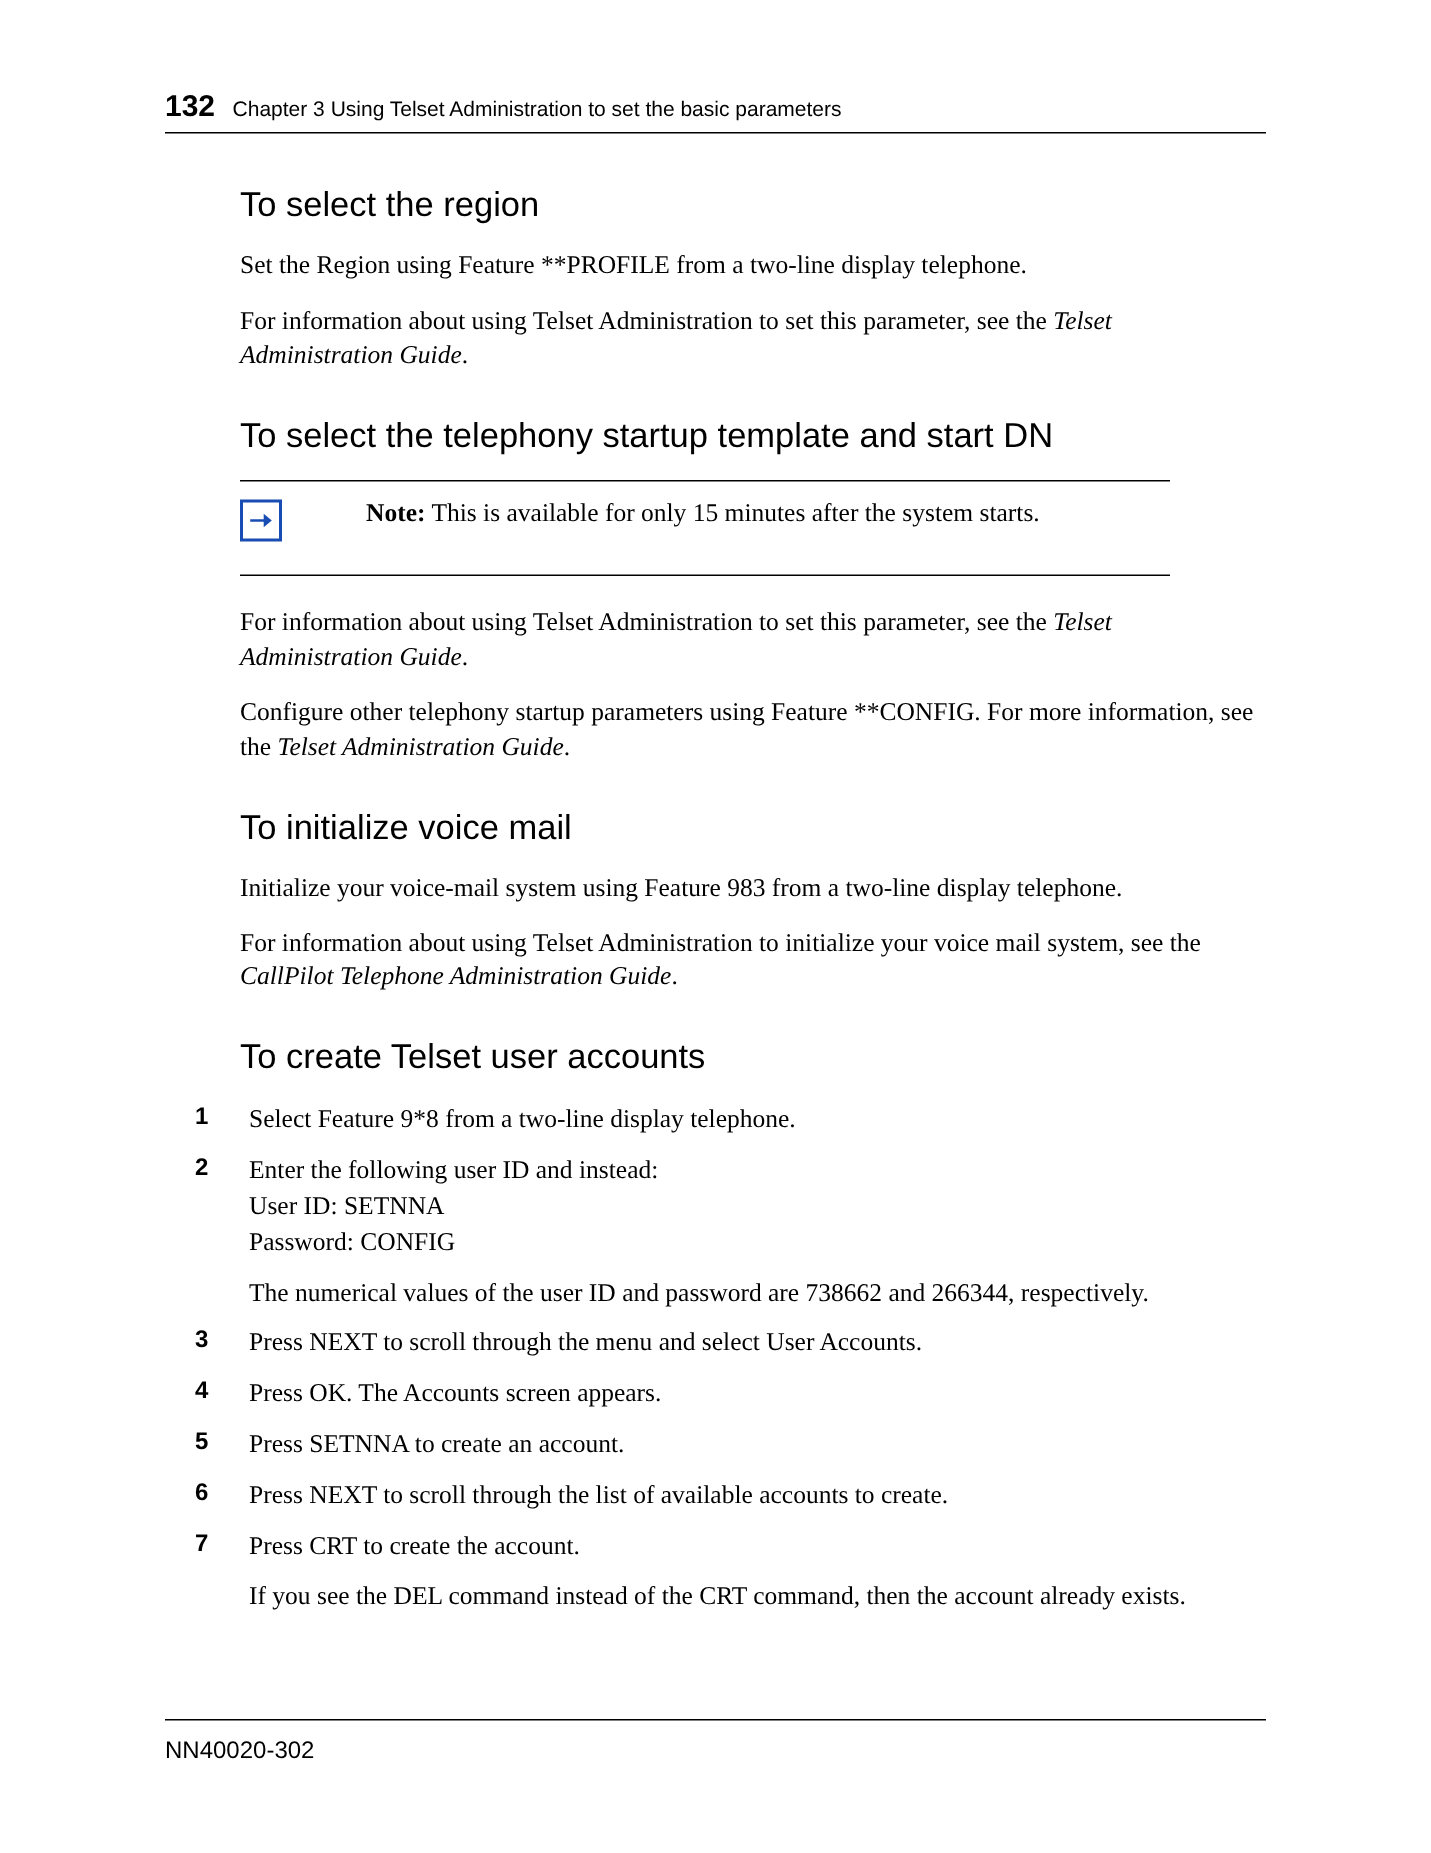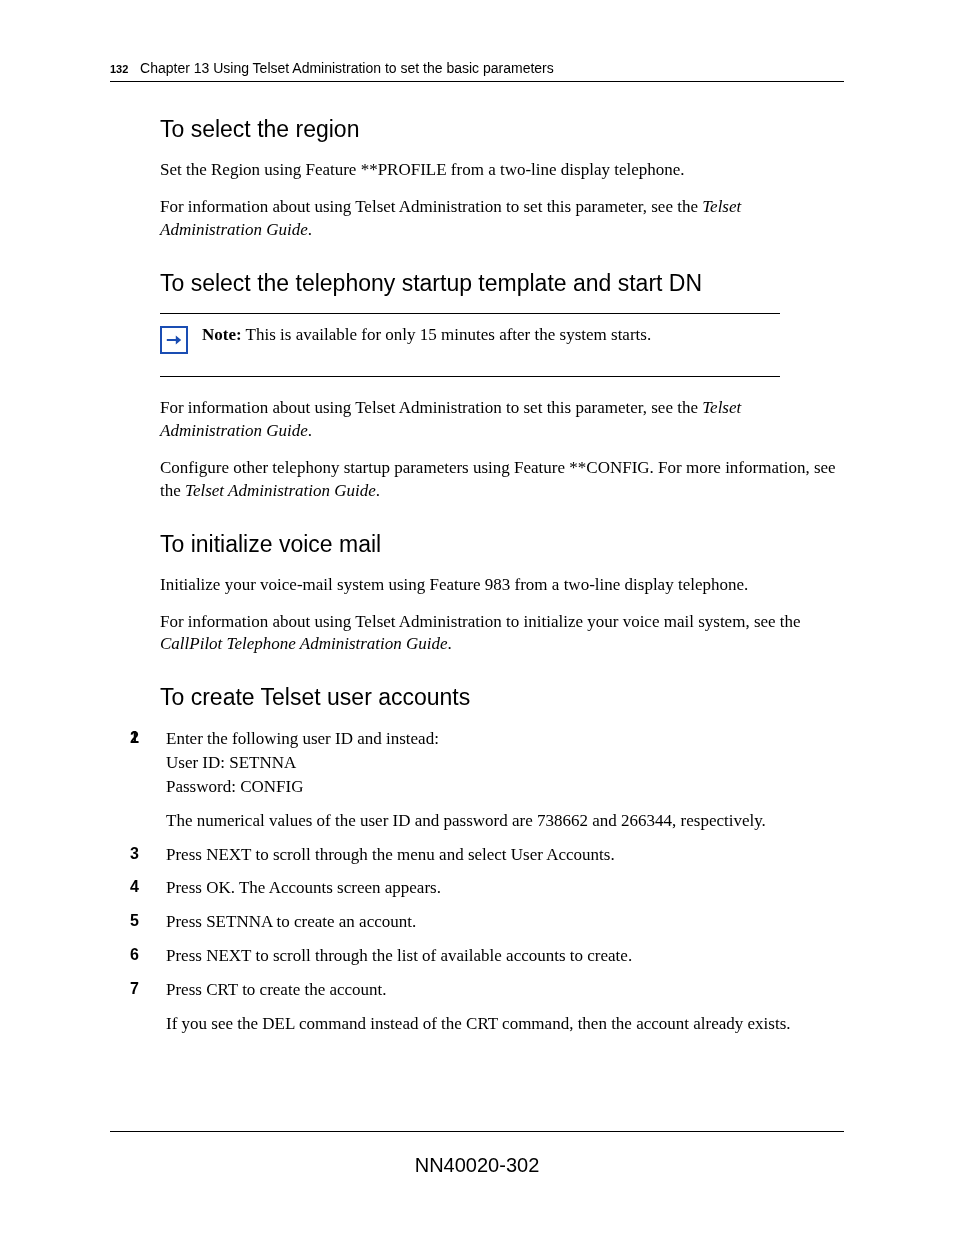--- a/index.html
+++ b/index.html
@@ -17,21 +17,21 @@
   }
   .header-line {
     font-family: Arial, Helvetica, sans-serif;
     font-size: 14px;
     border-bottom: 1px solid #000;
     padding-bottom: 5px;
     margin-bottom: 34px;
   }
   .page-num {
     font-weight: bold;
-    font-size: 11px;
+    font-size: 20px;
   }
   h2 {
     font-family: Arial, Helvetica, sans-serif;
     font-size: 23px;
     font-weight: normal;
     margin: 28px 0 16px 50px;
   }
   .body-block {
     margin-left: 50px;
   }
@@ -42,20 +42,21 @@
   }
   .italic { font-style: italic; }
   .note-box {
     border-top: 1px solid #000;
     border-bottom: 1px solid #000;
     margin: 14px 0 20px 50px;
     width: 620px;
     padding: 10px 0 22px 0;
     display: flex;
     align-items: flex-start;
+    gap: 42px;
   }
   .note-icon {
     border: 2px solid #1a4db3;
     width: 24px;
     height: 24px;
     margin: 2px 14px 0 0;
     display: flex;
     align-items: center;
     justify-content: center;
     flex: 0 0 auto;
@@ -82,35 +83,34 @@
     font-family: Arial, Helvetica, sans-serif;
     font-weight: bold;
     font-size: 16px;
   }
   .footer {
     position: absolute;
     bottom: 58px;
     left: 110px;
     right: 110px;
     border-top: 1px solid #000;
-    padding-top: 22px;
+    padding-top: 12px;
     font-family: Arial, Helvetica, sans-serif;
-    font-size: 20px;
-    text-align: center;
+    font-size: 16px;
   }
   b { font-weight: normal; }
 </style>
 </head>
 <body>
 
 <div class="page">
 
   <div class="header-line">
     <span class="page-num">132</span>
-    &nbsp;&nbsp;<span>Chapter 13  Using Telset Administration to set the basic parameters</span>
+    &nbsp;&nbsp;<span>Chapter 3  Using Telset Administration to set the basic parameters</span>
   </div>
 
   <h2>To select the region</h2>
   <div class="body-block">
     <p>Set the Region using Feature **PROFILE from a two-line display telephone.</p>
     <p>
       <span>For information about using Telset Administration to set this parameter, see the </span><span class="italic">Telset Administration Guide</span><span>.</span>
     </p>
   </div>
 
@@ -140,20 +140,21 @@
     <p>
       <span>For information about using Telset Administration to initialize your voice mail system, see the </span><span class="italic">CallPilot Telephone Administration Guide</span><span>.</span>
     </p>
   </div>
 
   <h2>To create Telset user accounts</h2>
 
   <ol class="steps">
     <li>
       <span class="num">1</span>
+      <span>Select Feature 9*8 from a two-line display telephone.</span>
     </li>
     <li>
       <span class="num">2</span>
       <span>Enter the following user ID and instead:</span><br>
       <span>User ID: </span><b>SETNNA</b><br>
       <span>Password: </span><b>CONFIG</b>
       <div style="height:10px"></div>
       <span>The numerical values of the user ID and password are 738662 and 266344, respectively.</span>
     </li>
     <li>

